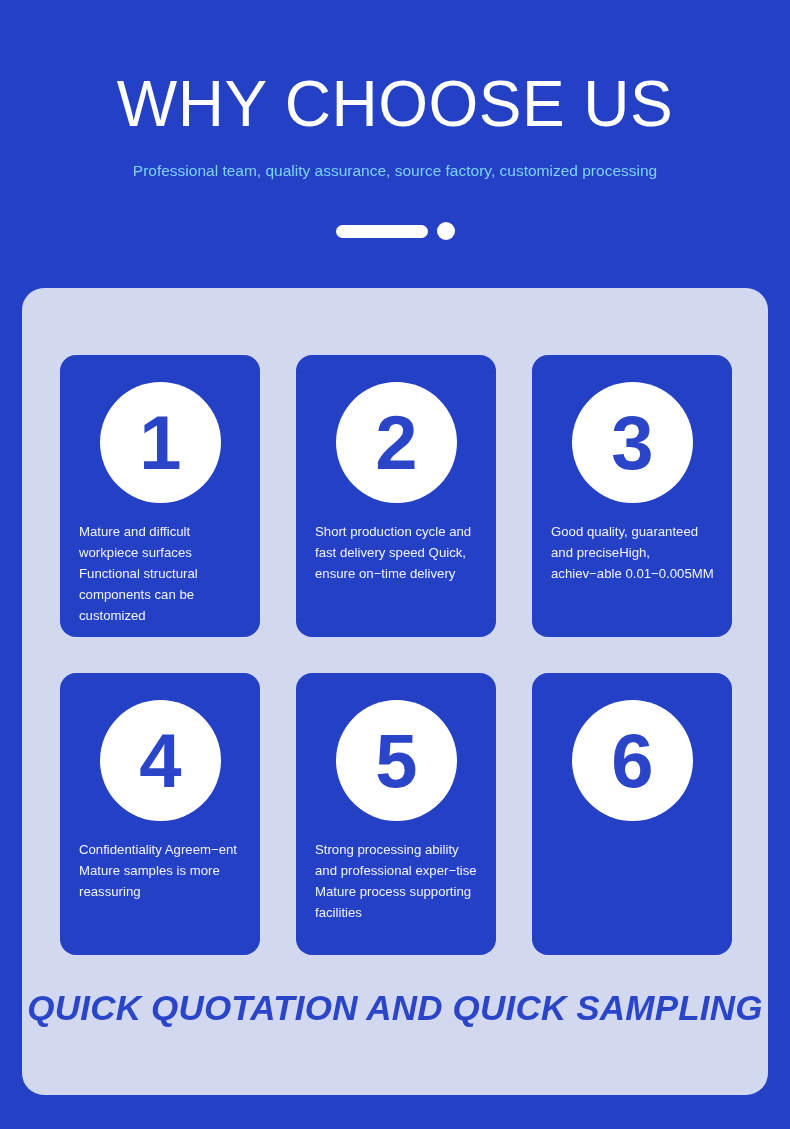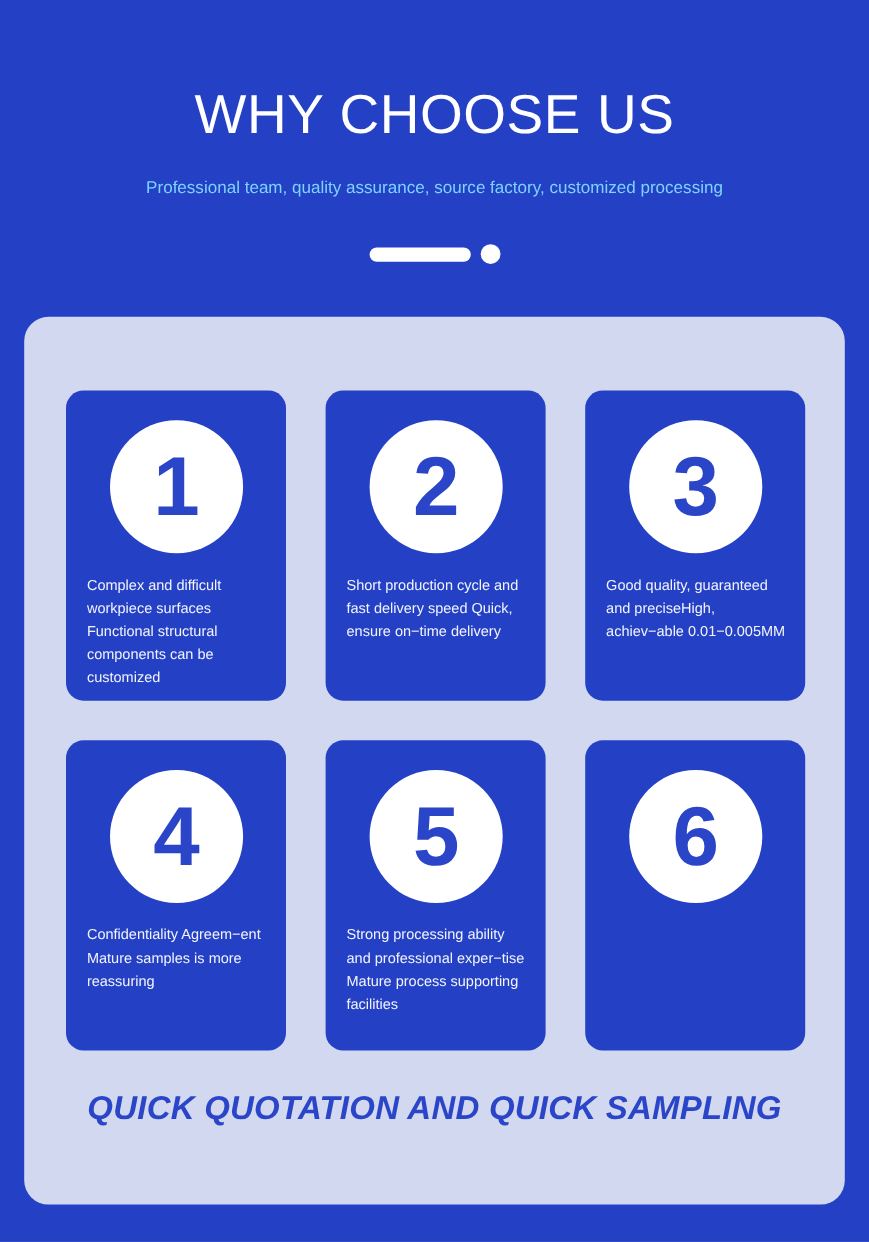--- a/index.html
+++ b/index.html
@@ -18,21 +18,21 @@
 
   
   .header {
     width: 790px;
     padding-top: 72px;
     text-align: center;
   }
 
   .page-title {
     color: #ffffff;
-    font-size: 50px;
+    font-size: 64px;
     font-weight: 400;
     letter-spacing: 0.5px;
     line-height: 64px;
     white-space: nowrap;
   }
 
   .page-subtitle {
     color: #7dd3fc;
     font-size: 15.5px;
     font-weight: 400;
@@ -126,21 +126,21 @@
   }
 
   
   .tagline {
     position: absolute;
     left: 0;
     top: 703px;
     width: 746px;
     text-align: center;
     color: #2b45c8;
-    font-size: 30px;
+    font-size: 35px;
     font-weight: 700;
     font-style: italic;
     letter-spacing: 0.2px;
     line-height: 34px;
     white-space: nowrap;
   }
 </style>
 </head>
 <body>
 
@@ -153,21 +153,21 @@
   </div>
 </div>
 
 <div class="panel">
   <div class="card-grid">
 
     <div class="card">
       <div class="card-badge">
         <span class="card-number">1</span>
       </div>
-      <div class="card-text">Complex and difficult workpiece surfaces Functional structural components can be customized</div>
+      <div class="card-text">Mature and difficult workpiece surfaces Functional structural components can be customized</div>
     </div>
 
     <div class="card">
       <div class="card-badge">
         <span class="card-number">2</span>
       </div>
       <div class="card-text">Short production cycle and fast delivery speed Quick, ensure on−time delivery</div>
     </div>
 
     <div class="card">

